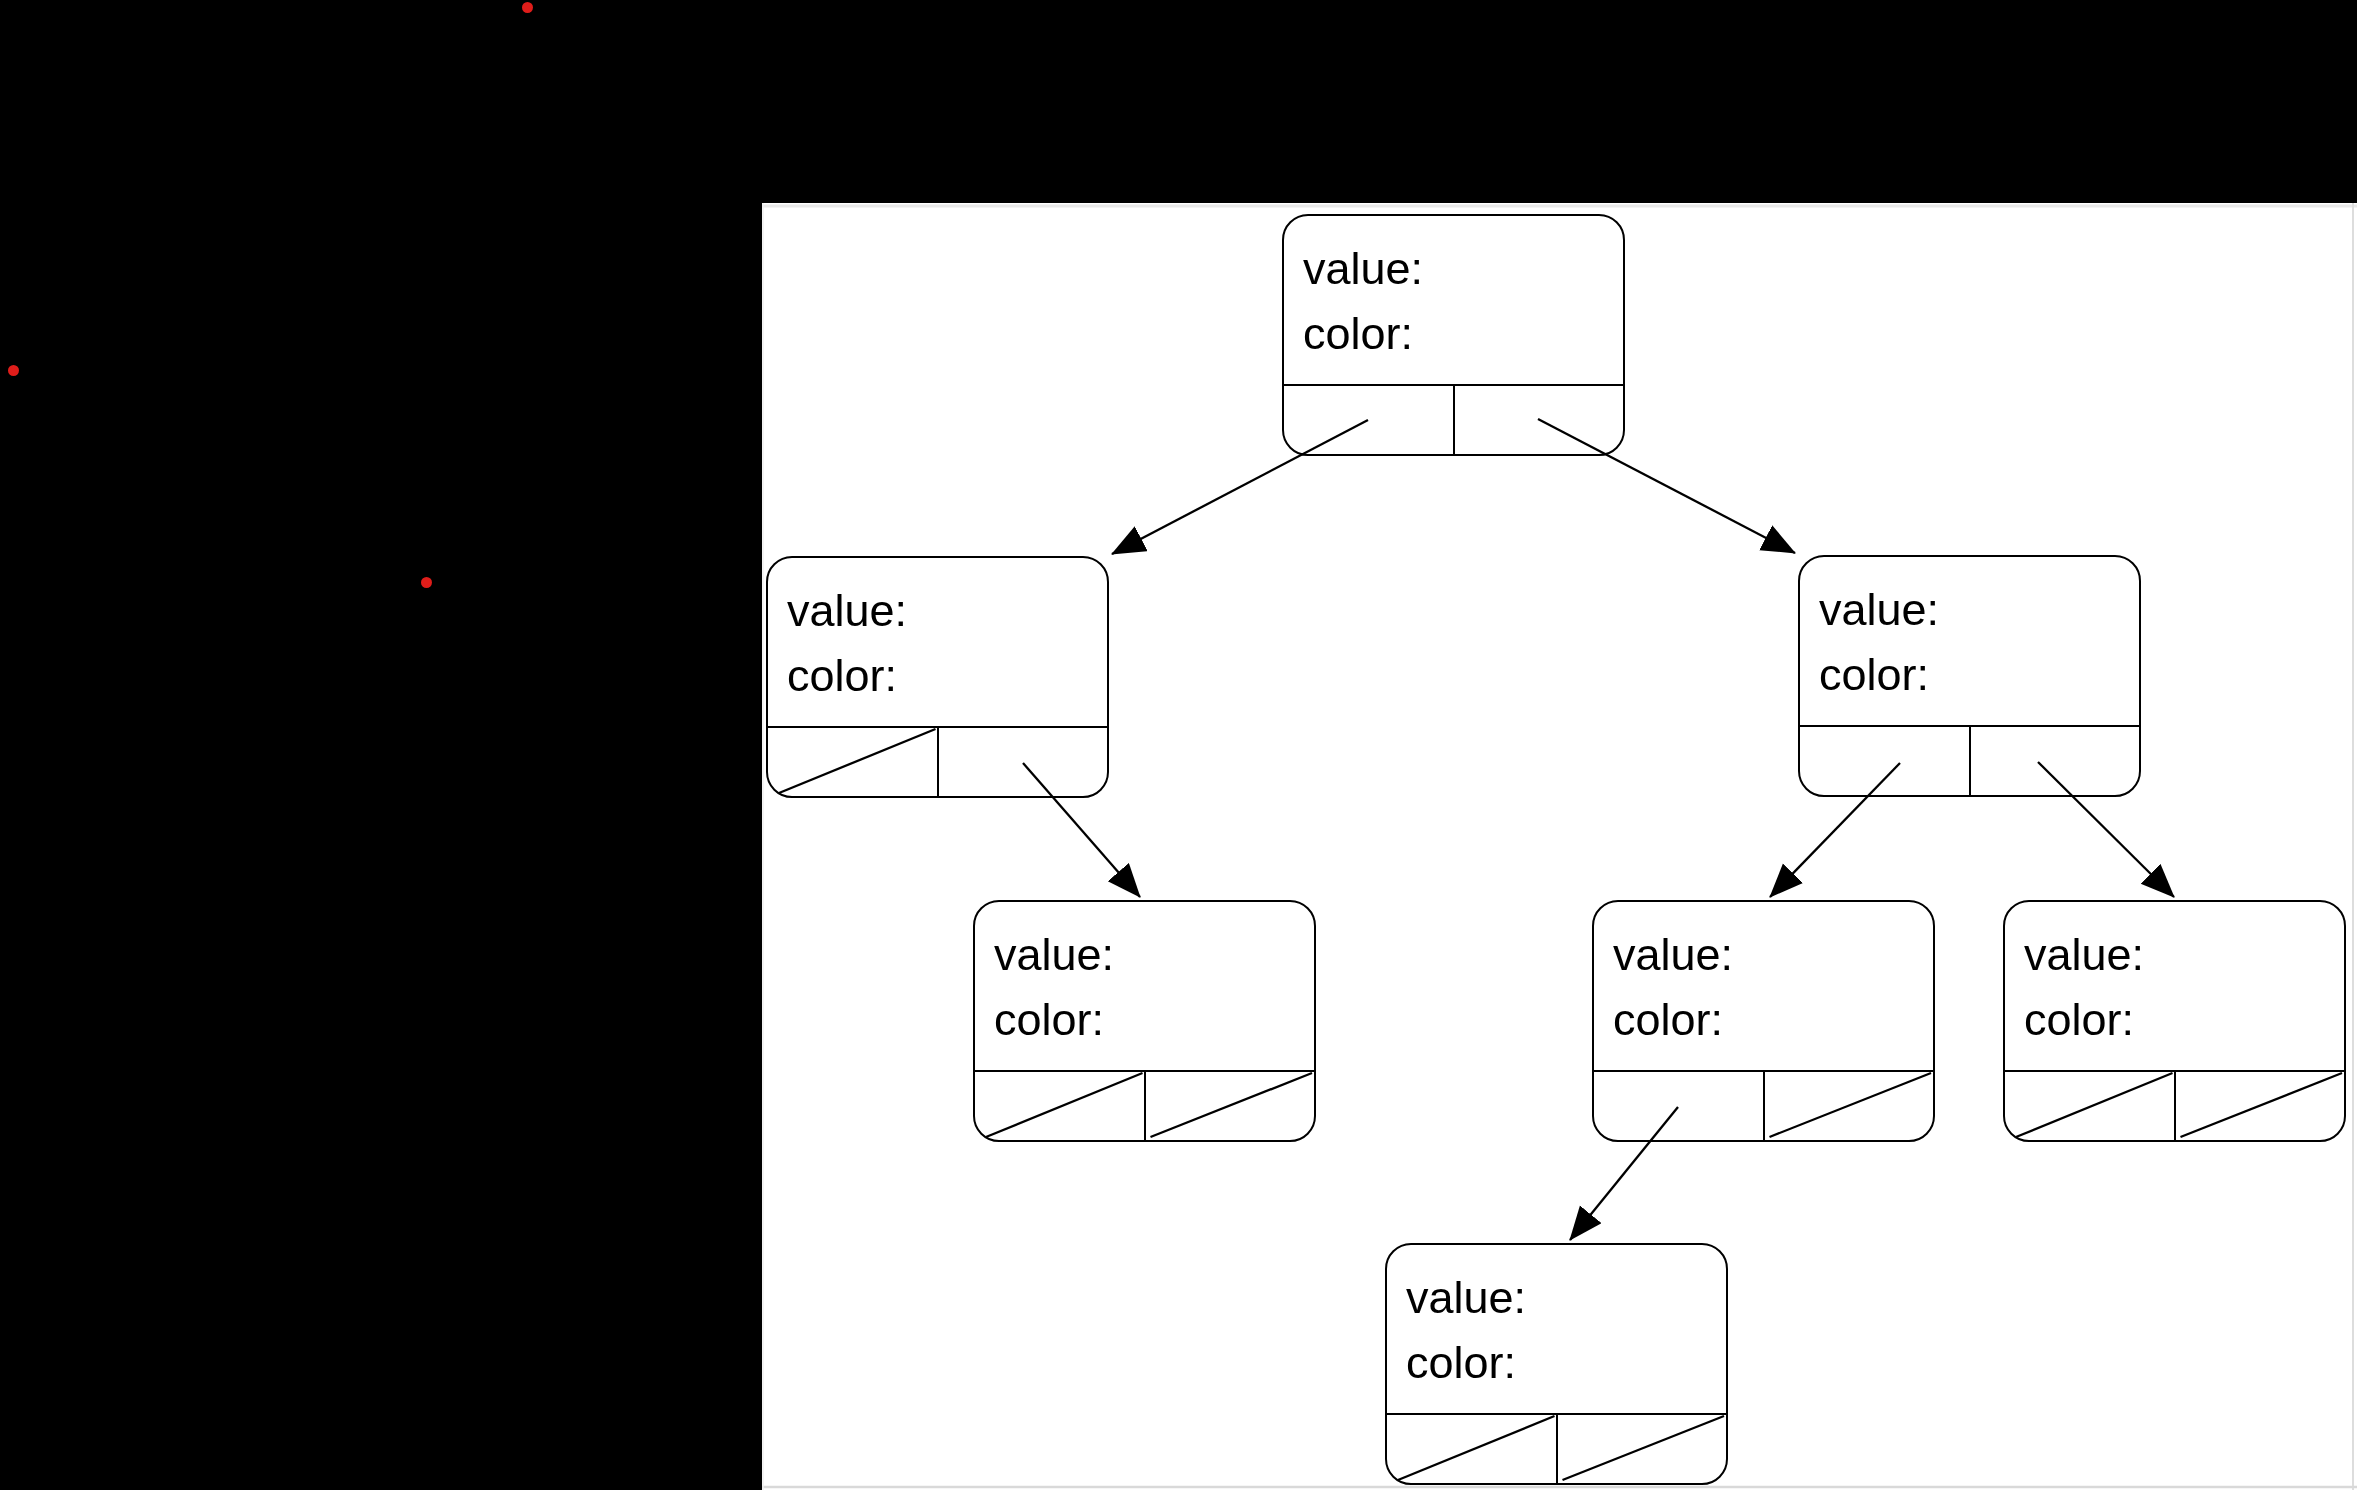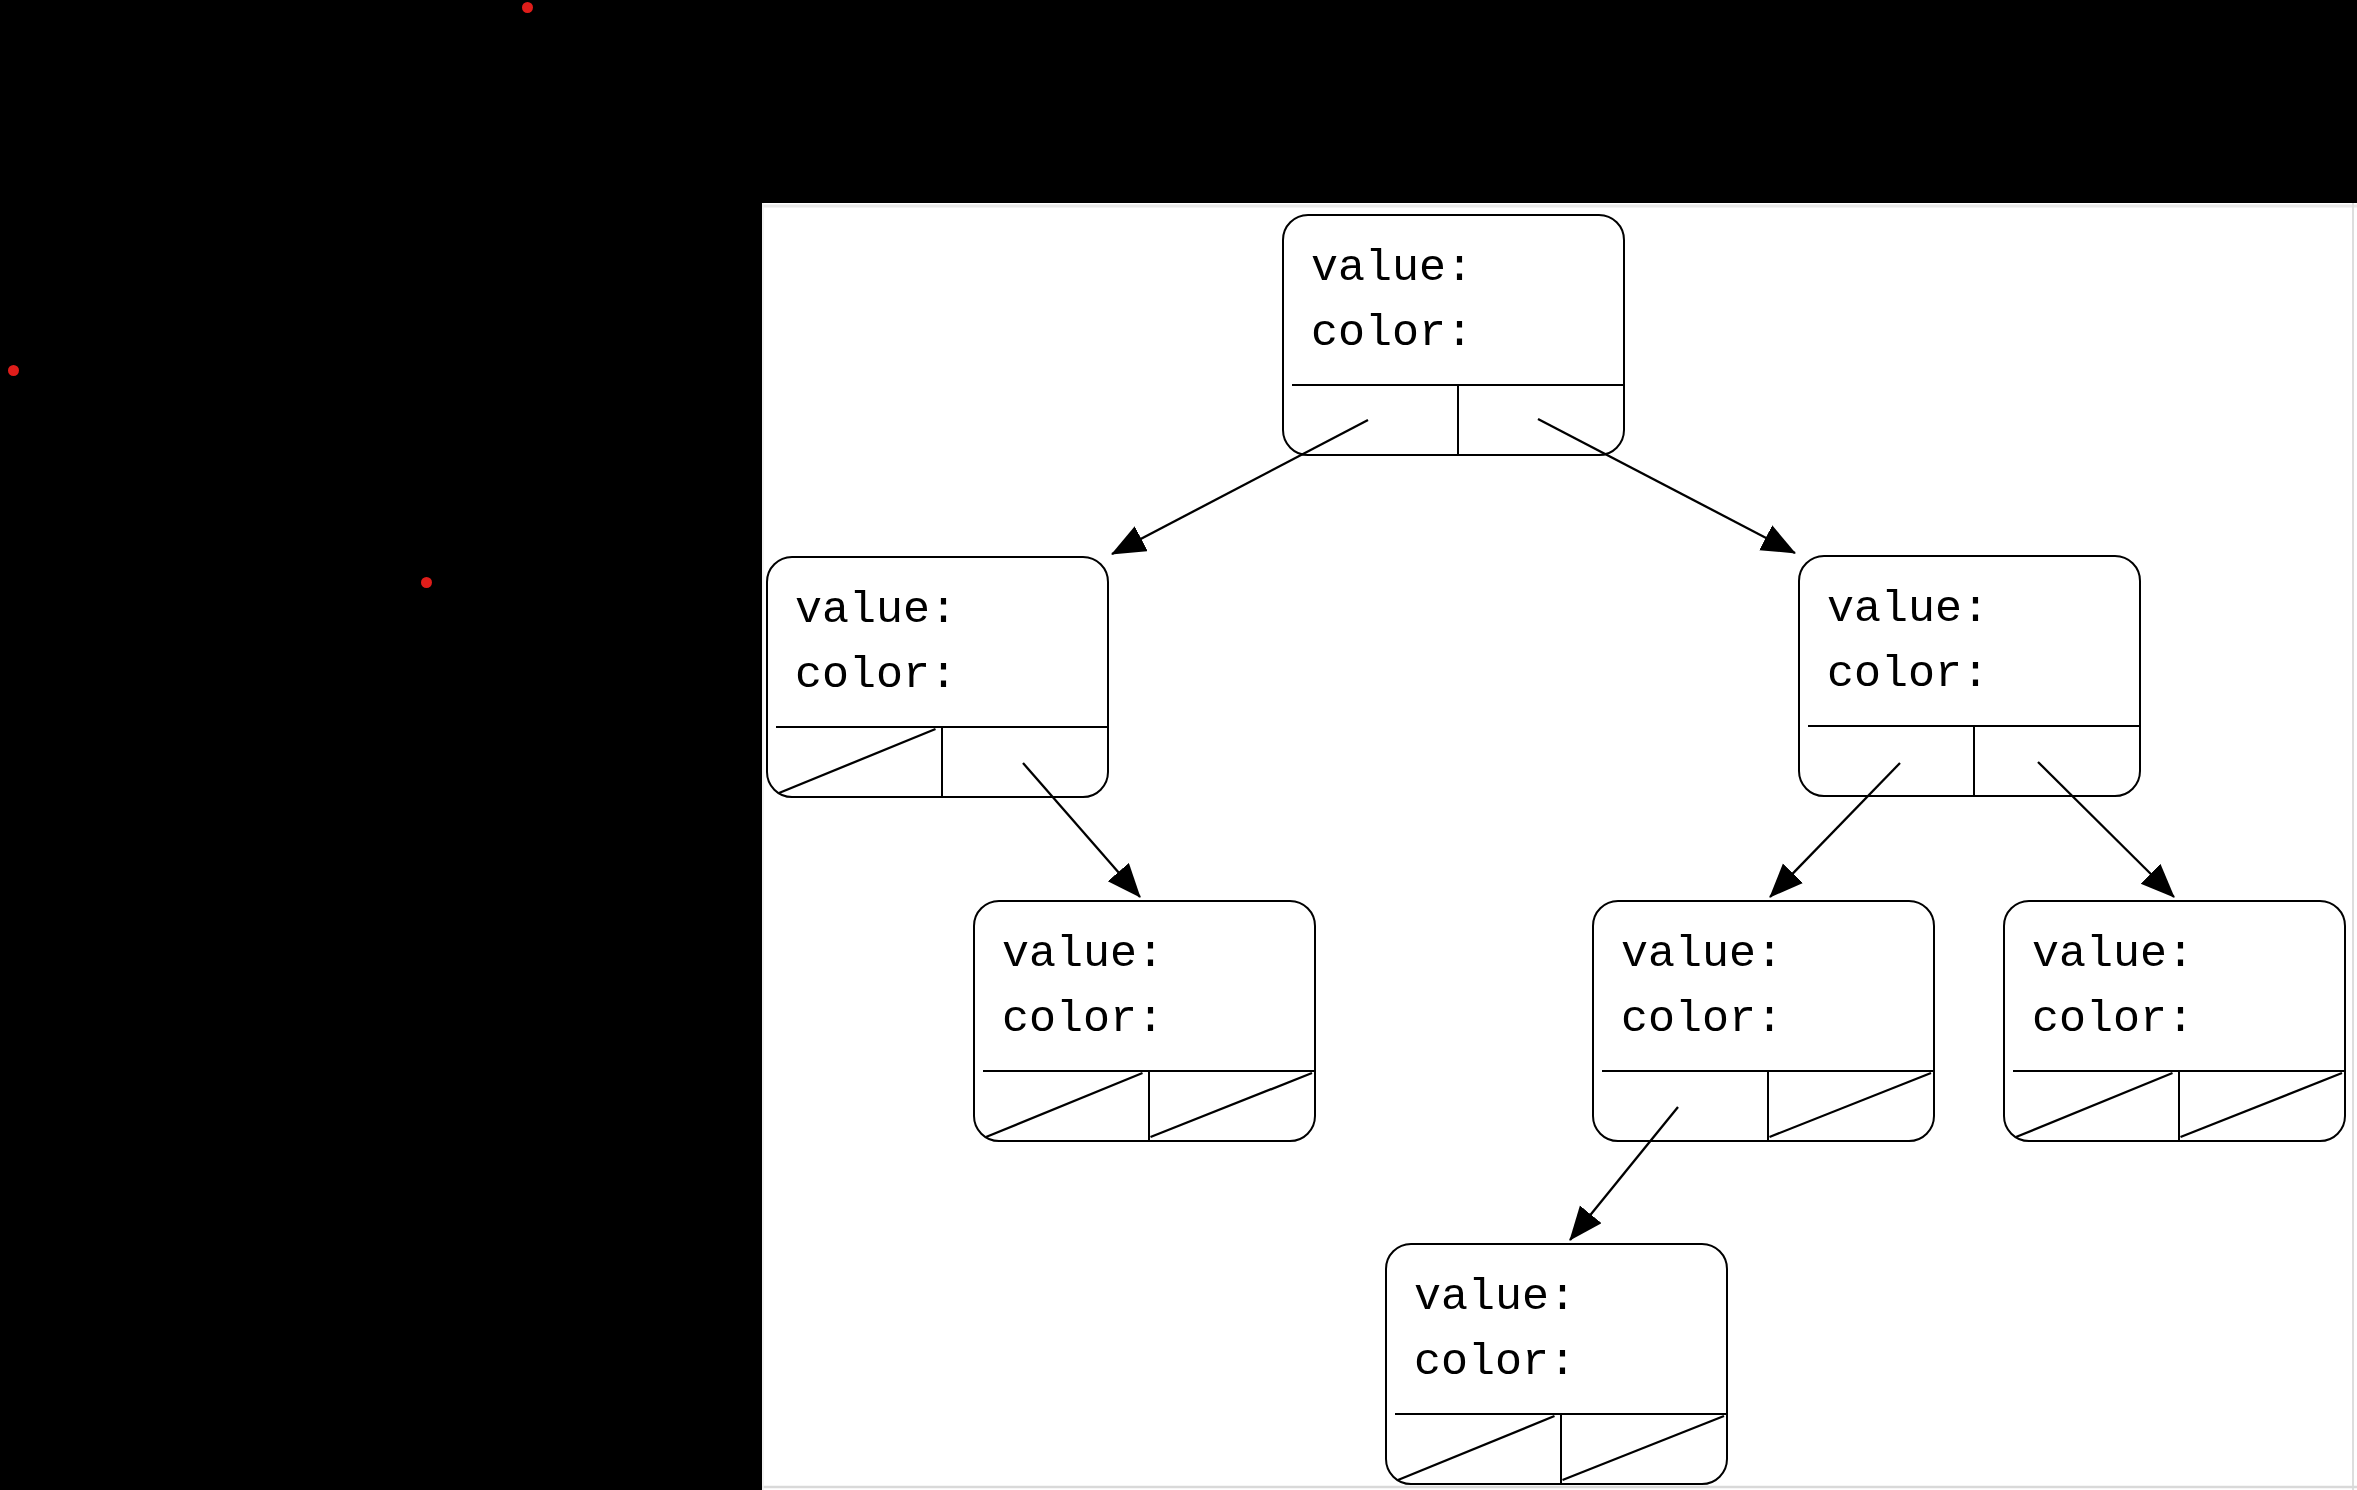--- a/index.html
+++ b/index.html
@@ -4,21 +4,21 @@
 <style>
   html,body{margin:0;padding:0;background:#000;}
   #stage{position:relative;width:2357px;height:1490px;background:#000;overflow:hidden;}
   #canvas{position:absolute;background:#fff;}
   #overlay{position:absolute;left:0;top:0;pointer-events:none;z-index:30;}
   .node{
     position:absolute;z-index:10;box-sizing:border-box;
     width:343px;height:242px;background:#fff;
     border:2.3px solid #000;border-radius:26px;overflow:hidden;
     display:flex;flex-direction:column;
-    font-family:Liberation Mono, monospace;color:#000;padding-left:8px;
+    font-family:Liberation Sans, sans-serif;color:#000;
   }
   .node-labels{
     flex:0 0 168px;box-sizing:border-box;
     padding:20px 0 0 19px;font-size:45px;line-height:65px;
   }
   .ptr-row{flex:1;display:flex;border-top:2.3px solid #000;}
   .ptr-cell{flex:1;}
   .ptr-cell.right-cell{border-left:2.3px solid #000;}
   .reddot{position:absolute;z-index:40;border-radius:50%;}
 </style>

